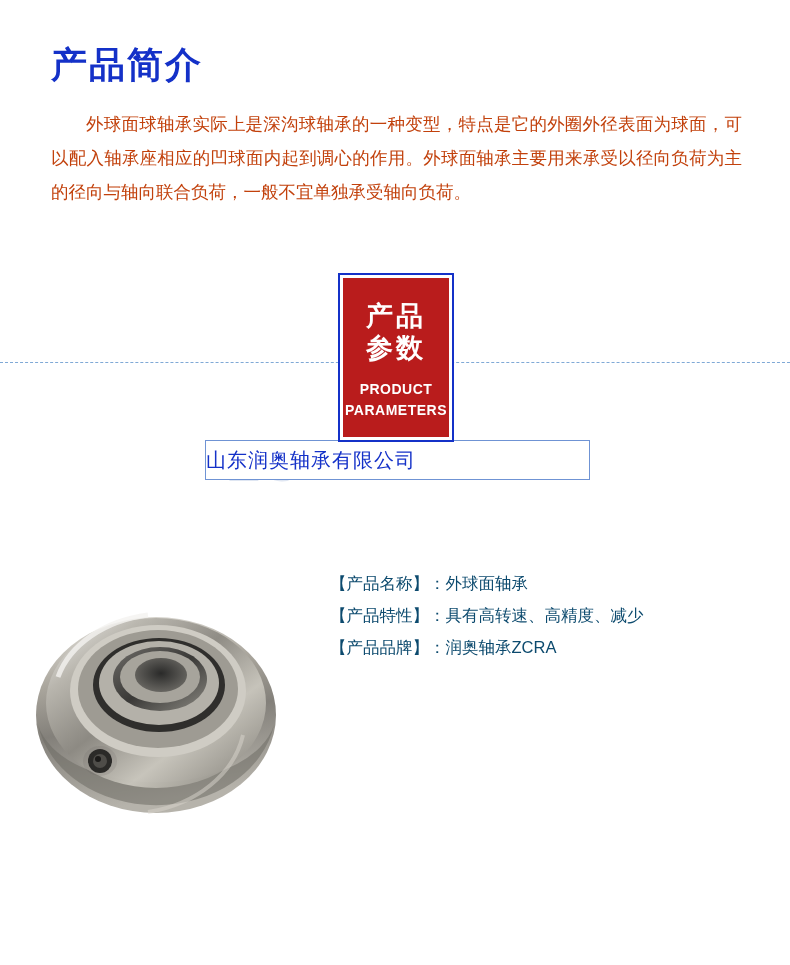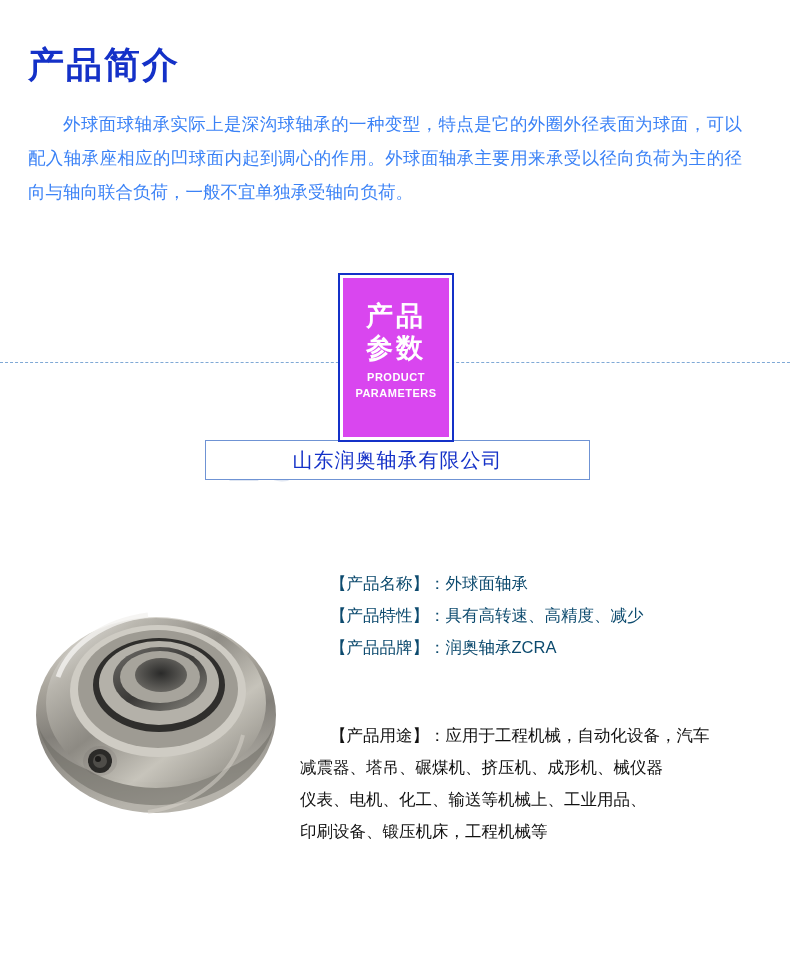--- a/index.html
+++ b/index.html
@@ -11,34 +11,35 @@
     height: 965px;
     background: #ffffff;
     font-family: "Liberation Sans", sans-serif;
     color: #111111;
     overflow: hidden;
     position: relative;
   }
 
   
   .intro-section {
-    padding: 45px 40px 0 28px;
+    padding: 45px 40px 0 15px;
+    margin-left: 36px;
   }
   .intro-title {
     font-size: 36px;
     font-weight: bold;
     color: #1431c8;
     letter-spacing: 2px;
     margin: 0 0 22px 0;
     line-height: 1.1;
   }
   .intro-body {
     font-size: 17.5px;
     line-height: 1.95;
-    color: #3b82f6;
+    color: #c2410c;
     text-align: justify;
     text-indent: 2em;
     margin: 0;
     padding-right: 8px;
   }
 
   
   .params-banner {
     position: relative;
     margin-top: 56px;
@@ -51,60 +52,59 @@
     width: 790px;
     height: 0;
     border-top: 1px dashed #7fa9d6;
   }
   .params-box {
     position: absolute;
     left: 340px;
     top: 10px;
     width: 112px;
     height: 165px;
-    background: #d946ef;
+    background: #b91c1c;
     border: 3px solid #ffffff;
     box-shadow: 0 0 0 2px #1431c8;
     box-sizing: border-box;
     color: #ffffff;
     text-align: center;
     z-index: 3;
   }
   .params-cn {
     font-size: 27px;
     font-weight: bold;
     line-height: 1.2;
     letter-spacing: 3px;
     margin-top: 22px;
   }
   .params-en {
-    font-size: 11px;
+    font-size: 14px;
     line-height: 1.5;
     letter-spacing: 0.5px;
-    margin-top: 4px;
+    margin-top: 14px;
     font-weight: bold;
   }
   .company-bar {
     position: absolute;
     left: 205px;
     top: 175px;
     width: 385px;
     height: 40px;
     border: 1px solid #6f93d4;
     box-sizing: border-box;
     z-index: 2;
     background: #ffffff;
   }
   .company-bar .company-text {
     position: absolute;
     left: 0;
     top: 0;
     width: 100%;
     line-height: 38px;
-    text-align: center;
     font-size: 20px;
     color: #1431c8;
     letter-spacing: 1px;
   }
   .watermark {
     position: absolute;
     left: 228px;
     top: 168px;
     font-size: 52px;
     color: #dfe6f2;
@@ -250,21 +250,13 @@
       <span>【产品名称】：</span><span>外球面轴承</span>
     </div>
     <div class="spec-row">
       <span>【产品特性】：</span><span>具有高转速、高精度、减少</span>
     </div>
     <div class="spec-row">
       <span>【产品品牌】：</span><span>润奥轴承ZCRA</span>
     </div>
   </div>
 
-  <div class="usage-wrap">
-    <div class="usage-line usage-first">
-      <span>【产品用途】：</span><span>应用于工程机械，自动化设备，汽车</span>
-    </div>
-    <div class="usage-line">减震器、塔吊、碾煤机、挤压机、成形机、械仪器</div>
-    <div class="usage-line">仪表、电机、化工、输送等机械上、工业用品、</div>
-    <div class="usage-line">印刷设备、锻压机床，工程机械等</div>
-  </div>
 </div>
 
 </body></html>

